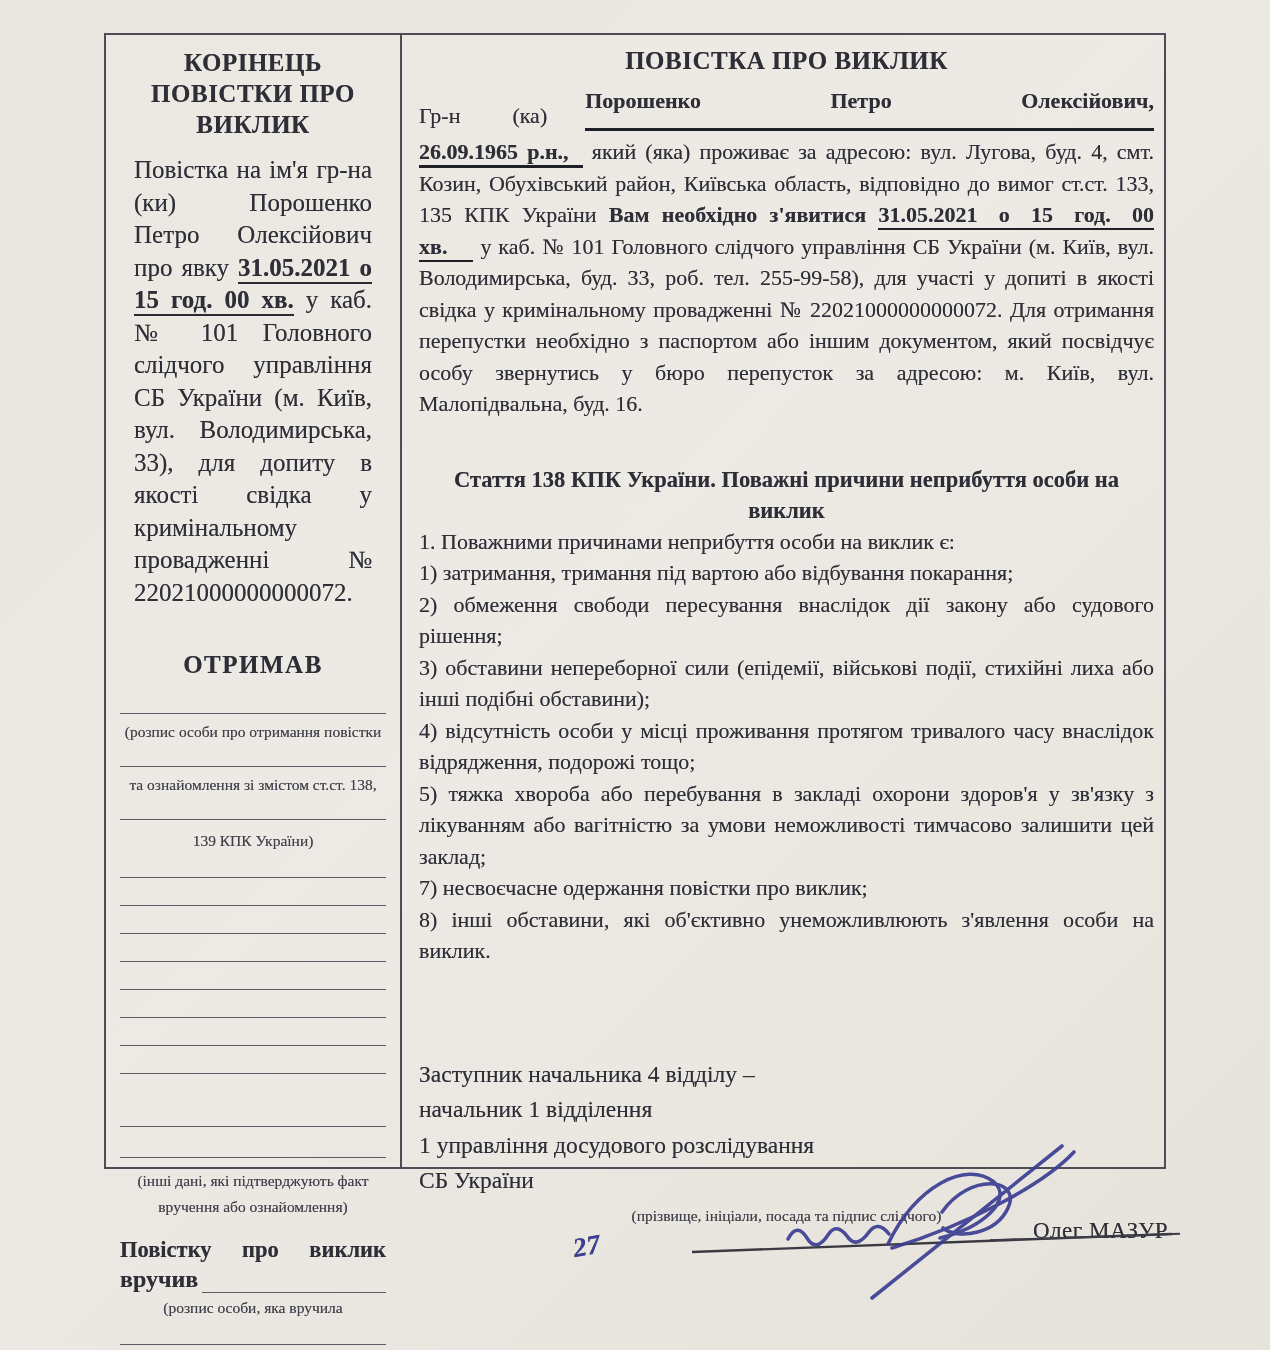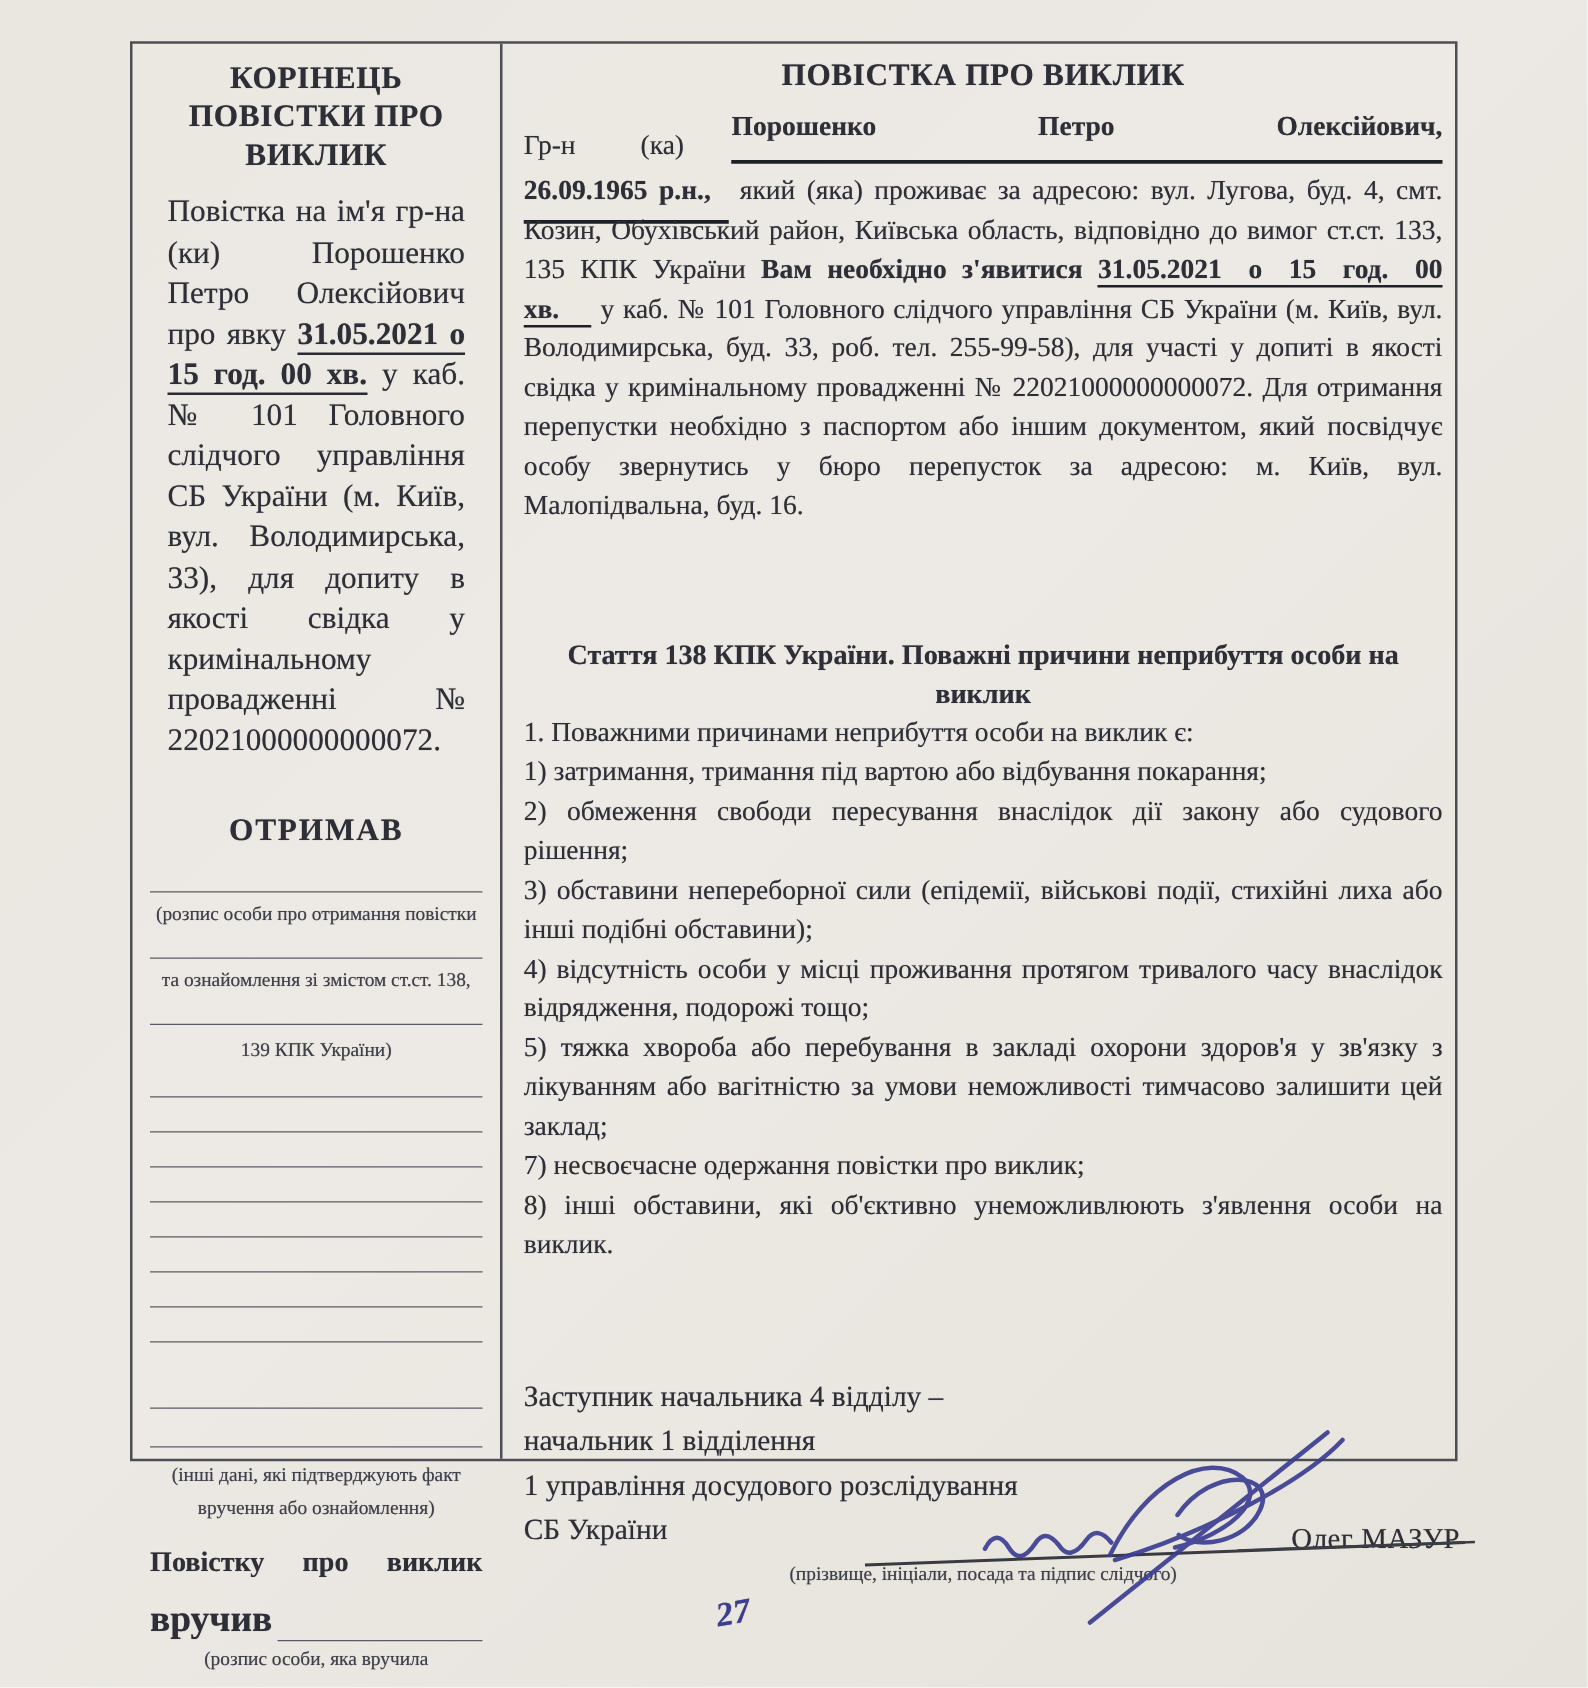--- a/index.html
+++ b/index.html
@@ -22,37 +22,37 @@
 
   
   .left-title{font-size:25px;font-weight:bold;text-align:center;line-height:31px;
     margin:4px 0 8px 0;letter-spacing:.5px;}
   .left-intro{font-size:25px;line-height:32.5px;text-align:justify;margin:14px;}
   .bu{font-weight:bold;border-bottom:2.5px solid #2a2a32;padding-bottom:1px;}
   .otrymav{text-align:center;font-weight:bold;font-size:25px;margin-top:42px;letter-spacing:1.5px;}
   .sline{height:0;border-bottom:1.7px solid #5b5b63;}
   .cap{font-size:15.5px;color:#40404b;text-align:center;line-height:21px;}
   .served-1{font-weight:bold;font-size:22.5px;text-align:justify;text-align-last:justify;margin-top:20px;}
-  .served-2{display:flex;align-items:flex-end;font-weight:bold;font-size:30px;margin-top:16px;}
+  .served-2{display:flex;align-items:flex-end;font-weight:bold;font-size:24px;margin-top:3px;}
   .served-2 .fill{flex:1;border-bottom:1.7px solid #5b5b63;margin-left:4px;}
   .ldate{display:flex;align-items:flex-end;font-size:23px;margin-top:10px;}
   .useg{border-bottom:1.7px solid #5b5b63;height:0;align-self:flex-end;margin-bottom:4px;}
 
   
   .right-title{font-size:25px;font-weight:bold;text-align:center;letter-spacing:.5px;margin:2px 0 10px 0;}
   .fl1{display:flex;align-items:flex-end;font-size:22px;line-height:31px;}
   .fl1 .ka{margin-left:52px;}
   .fl1 .name{flex:1;margin-left:38px;font-weight:bold;border-bottom:3px solid #1f1f27;
     padding-bottom:12px;text-align:justify;text-align-last:justify;display:block;}
   .p1b{font-size:22px;line-height:31.5px;text-align:justify;margin:5px 0 0 0;}
-  .dob{font-weight:bold;border-bottom:3px solid #1f1f27;padding-right:14px;padding-bottom:12px;}
+  .dob{font-weight:bold;border-bottom:3px solid #1f1f27;padding-right:14px;padding-bottom:1px;}
   .bold{font-weight:bold;}
   .dt{font-weight:bold;border-bottom:2.8px solid #1f1f27;word-spacing:9px;padding-right:26px;padding-bottom:1px;}
   .article-title{font-weight:bold;font-size:22.5px;line-height:31px;text-align:center;
-    margin-top:88px;padding:0 18px;}
+    margin-top:44px;padding:0 18px;}
   .article{font-size:22px;line-height:31.5px;text-align:justify;margin:0;}
   .official{margin-top:90px;font-size:23.5px;line-height:35.5px;}
   .sig-caption{text-align:center;font-size:15.5px;color:#40404b;margin-top:8px;}
   .bottom-row{display:flex;align-items:baseline;font-size:23px;margin-top:6px;}
   .dateline{margin-left:152px;letter-spacing:.3px;}
   .day{color:#3c3e92;font-style:italic;font-size:27px;font-weight:bold;
     display:inline-block;transform:rotate(-10deg);margin:0 2px;}
 
   
   .signature-area{position:absolute;left:640px;top:1140px;width:540px;height:160px;}

